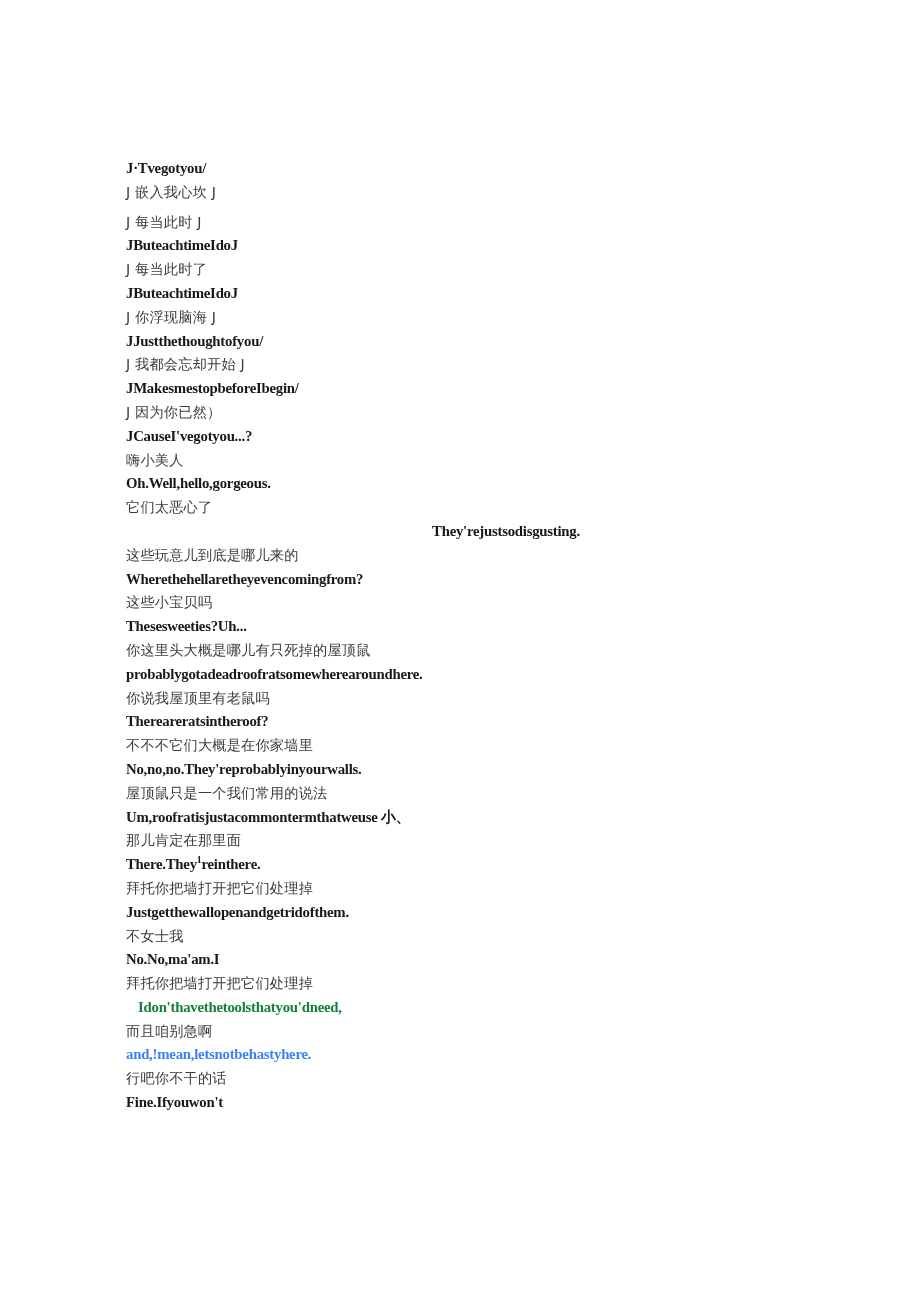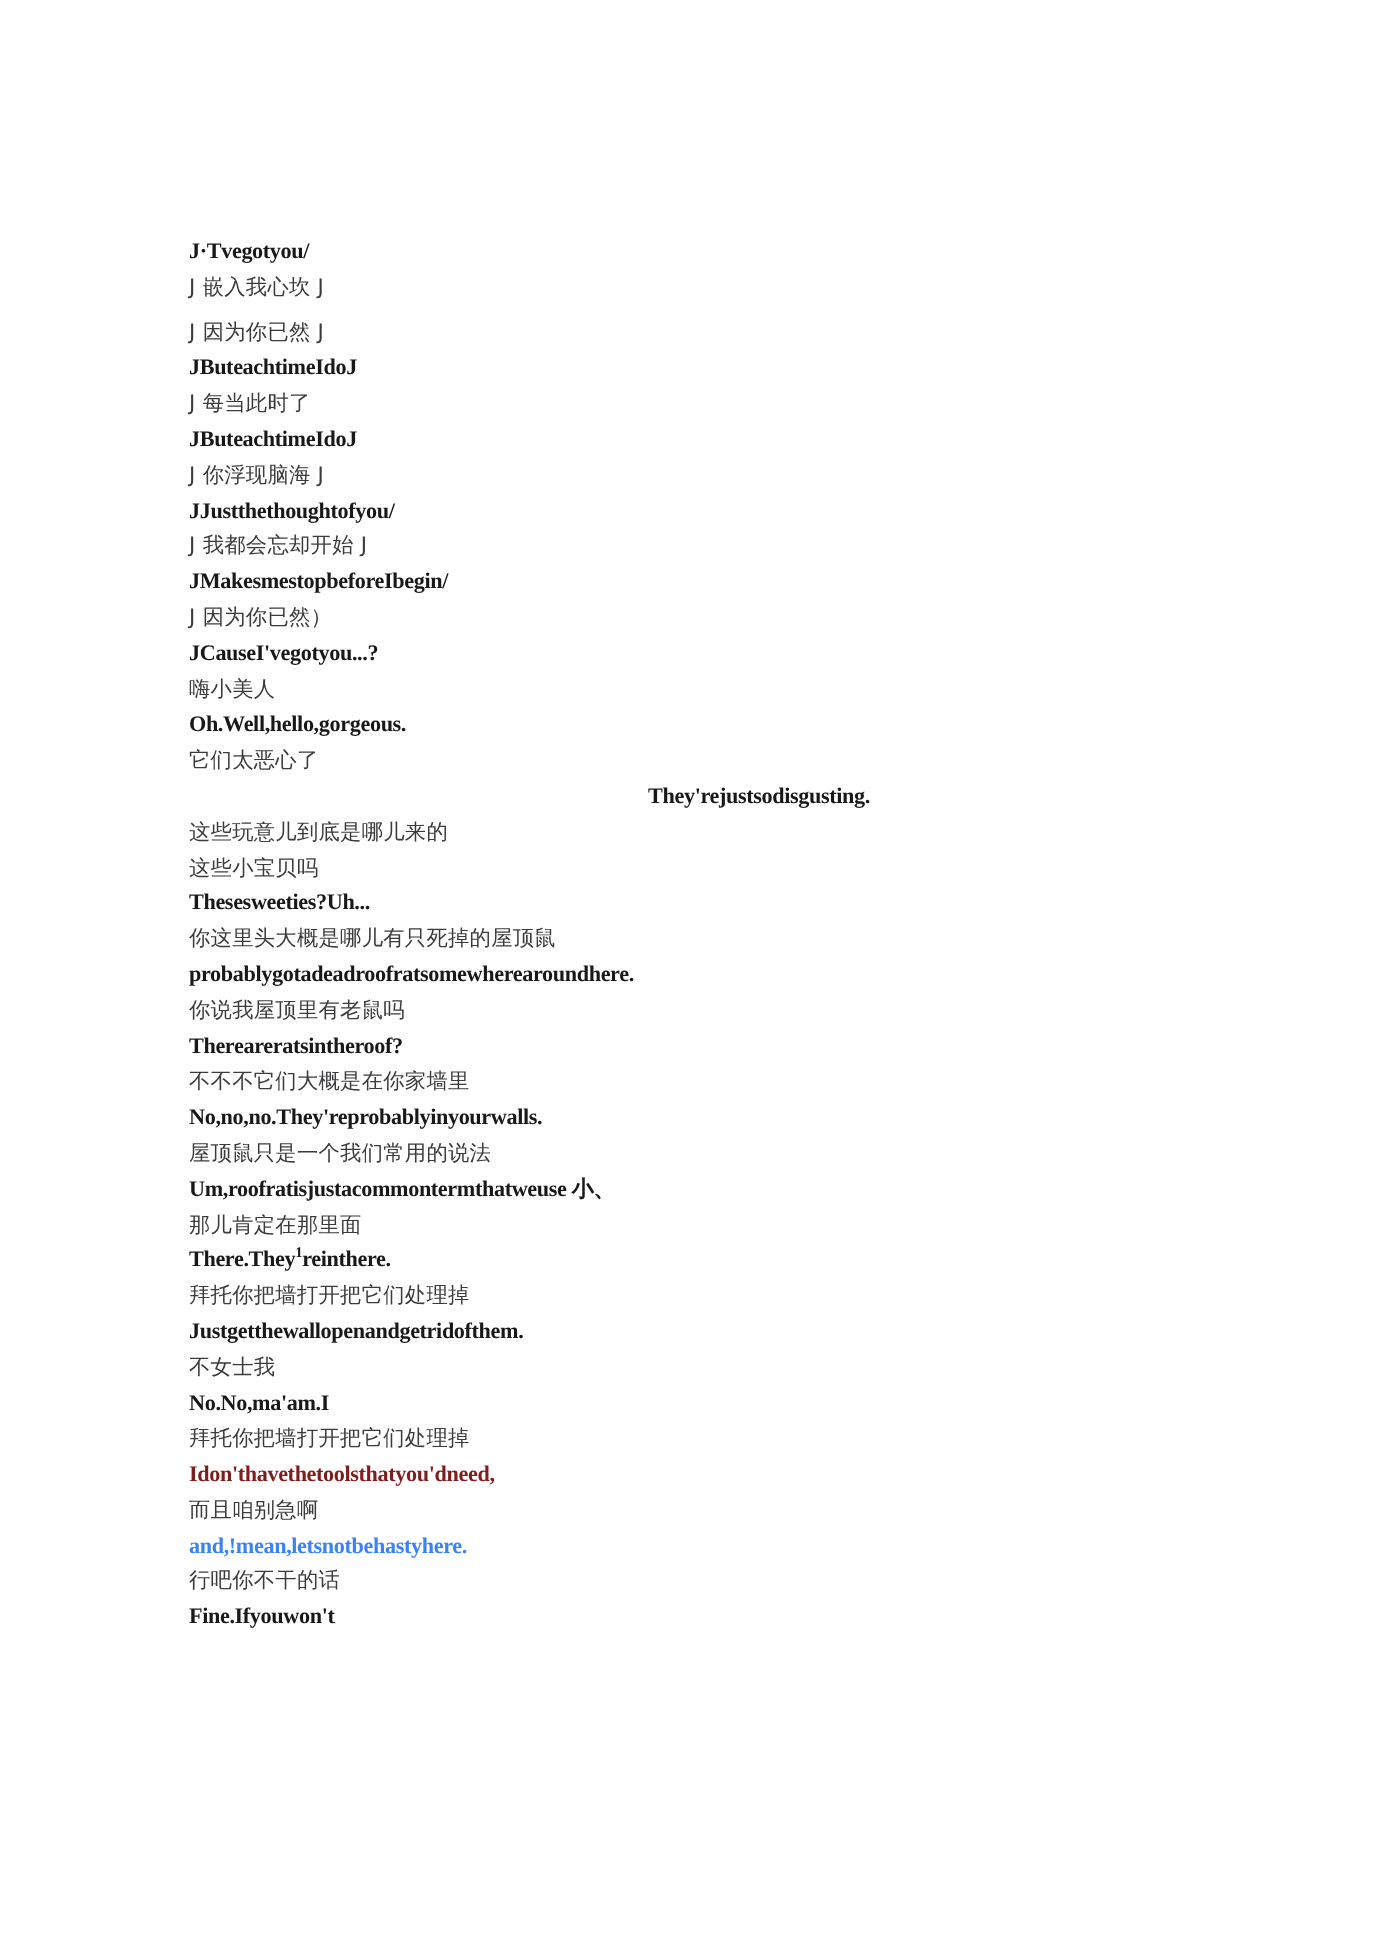--- a/index.html
+++ b/index.html
@@ -71,51 +71,52 @@
     line-height: 0;
   }
 </style>
 </head>
 <body style="background: rgb(255, 255, 255);">
 
 <div id="page">
   <div id="text-column">
       <span class="line en" style="color: rgb(24, 24, 26);">J·Tvegotyou/</span>
       <span class="line zh gap-after" style="color: rgb(59, 59, 61);">J 嵌入我心坎 J</span>
-      <span class="line zh" style="color: rgb(59, 59, 61);">J 因为你已然 J</span>
+      <span class="line zh" style="color: rgb(59, 59, 61);">J 每当此时 J</span>
       <span class="line en" style="color: rgb(24, 24, 26);">JButeachtimeIdoJ</span>
       <span class="line zh" style="color: rgb(59, 59, 61);">J 每当此时了</span>
       <span class="line en" style="color: rgb(24, 24, 26);">JButeachtimeIdoJ</span>
       <span class="line zh" style="color: rgb(59, 59, 61);">J 你浮现脑海 J</span>
       <span class="line en" style="color: rgb(24, 24, 26);">JJustthethoughtofyou/</span>
       <span class="line zh" style="color: rgb(59, 59, 61);">J 我都会忘却开始 J</span>
       <span class="line en" style="color: rgb(24, 24, 26);">JMakesmestopbeforeIbegin/</span>
       <span class="line zh" style="color: rgb(59, 59, 61);">J 因为你已然）</span>
       <span class="line en" style="color: rgb(24, 24, 26);">JCauseI'vegotyou...?</span>
       <span class="line zh" style="color: rgb(59, 59, 61);">嗨小美人</span>
       <span class="line en" style="color: rgb(24, 24, 26);">Oh.Well,hello,gorgeous.</span>
       <span class="line zh" style="color: rgb(59, 59, 61);">它们太恶心了</span>
       <span class="line en" style="color: rgb(24, 24, 26); text-align: center;">They'rejustsodisgusting.</span>
       <span class="line zh" style="color: rgb(59, 59, 61);">这些玩意儿到底是哪儿来的</span>
+      <span class="line en" style="color: rgb(24, 24, 26);">Wherethehellaretheyevencomingfrom?</span>
       <span class="line zh" style="color: rgb(59, 59, 61);">这些小宝贝吗</span>
       <span class="line en" style="color: rgb(24, 24, 26);">Thesesweeties?Uh...</span>
       <span class="line zh" style="color: rgb(59, 59, 61);">你这里头大概是哪儿有只死掉的屋顶鼠</span>
       <span class="line en" style="color: rgb(24, 24, 26);">probablygotadeadroofratsomewherearoundhere.</span>
       <span class="line zh" style="color: rgb(59, 59, 61);">你说我屋顶里有老鼠吗</span>
       <span class="line en" style="color: rgb(24, 24, 26);">Thereareratsintheroof?</span>
       <span class="line zh" style="color: rgb(59, 59, 61);">不不不它们大概是在你家墙里</span>
       <span class="line en" style="color: rgb(24, 24, 26);">No,no,no.They'reprobablyinyourwalls.</span>
       <span class="line zh" style="color: rgb(59, 59, 61);">屋顶鼠只是一个我们常用的说法</span>
       <span class="line en" style="color: rgb(24, 24, 26);">Um,roofratisjustacommontermthatweuse 小、</span>
       <span class="line zh" style="color: rgb(59, 59, 61);">那儿肯定在那里面</span>
       <span class="line en" style="color: rgb(24, 24, 26);"><span>There.They</span><span class="sup">1</span><span>reinthere.</span></span>
       <span class="line zh" style="color: rgb(59, 59, 61);">拜托你把墙打开把它们处理掉</span>
       <span class="line en" style="color: rgb(24, 24, 26);">Justgetthewallopenandgetridofthem.</span>
       <span class="line zh" style="color: rgb(59, 59, 61);">不女士我</span>
       <span class="line en" style="color: rgb(24, 24, 26);">No.No,ma'am.I</span>
       <span class="line zh" style="color: rgb(59, 59, 61);">拜托你把墙打开把它们处理掉</span>
-      <span class="line en" style="color: #7f1d1d;">Idon'thavethetoolsthatyou'dneed,</span>
+      <span class="line en" style="color: #15803d; margin-left: 12px;">Idon'thavethetoolsthatyou'dneed,</span>
       <span class="line zh" style="color: rgb(59, 59, 61);">而且咱别急啊</span>
       <span class="line en" style="color: #3b82f6;">and,!mean,letsnotbehastyhere.</span>
       <span class="line zh" style="color: rgb(59, 59, 61);">行吧你不干的话</span>
       <span class="line en" style="color: rgb(24, 24, 26);">Fine.Ifyouwon't</span>
     </div>
 </div>
 
 </body></html>

